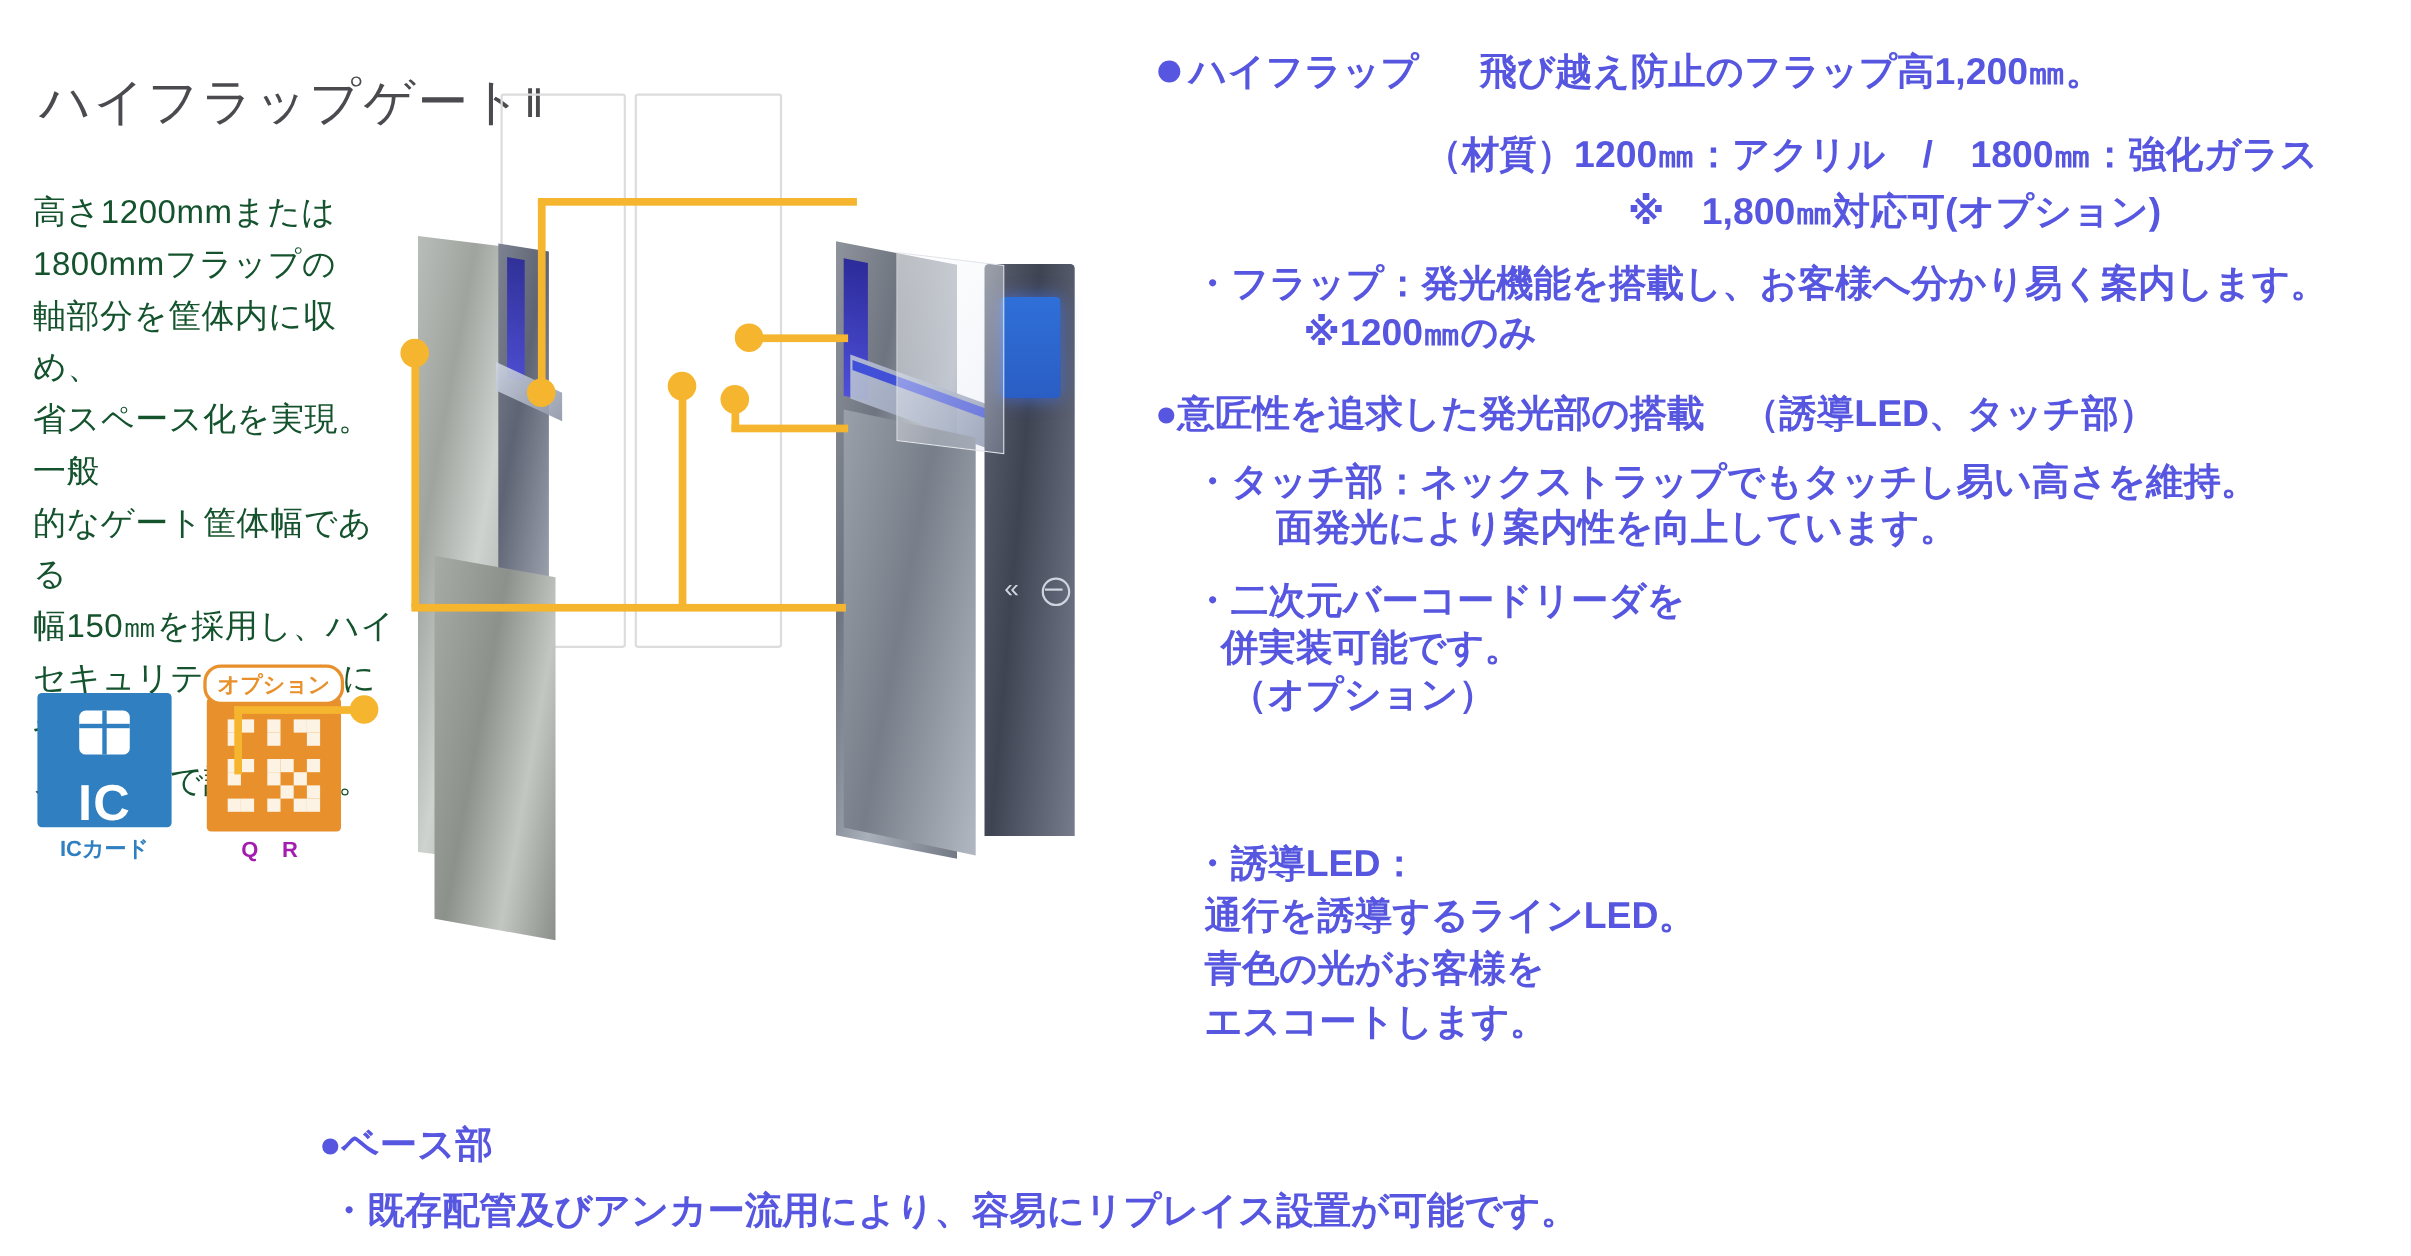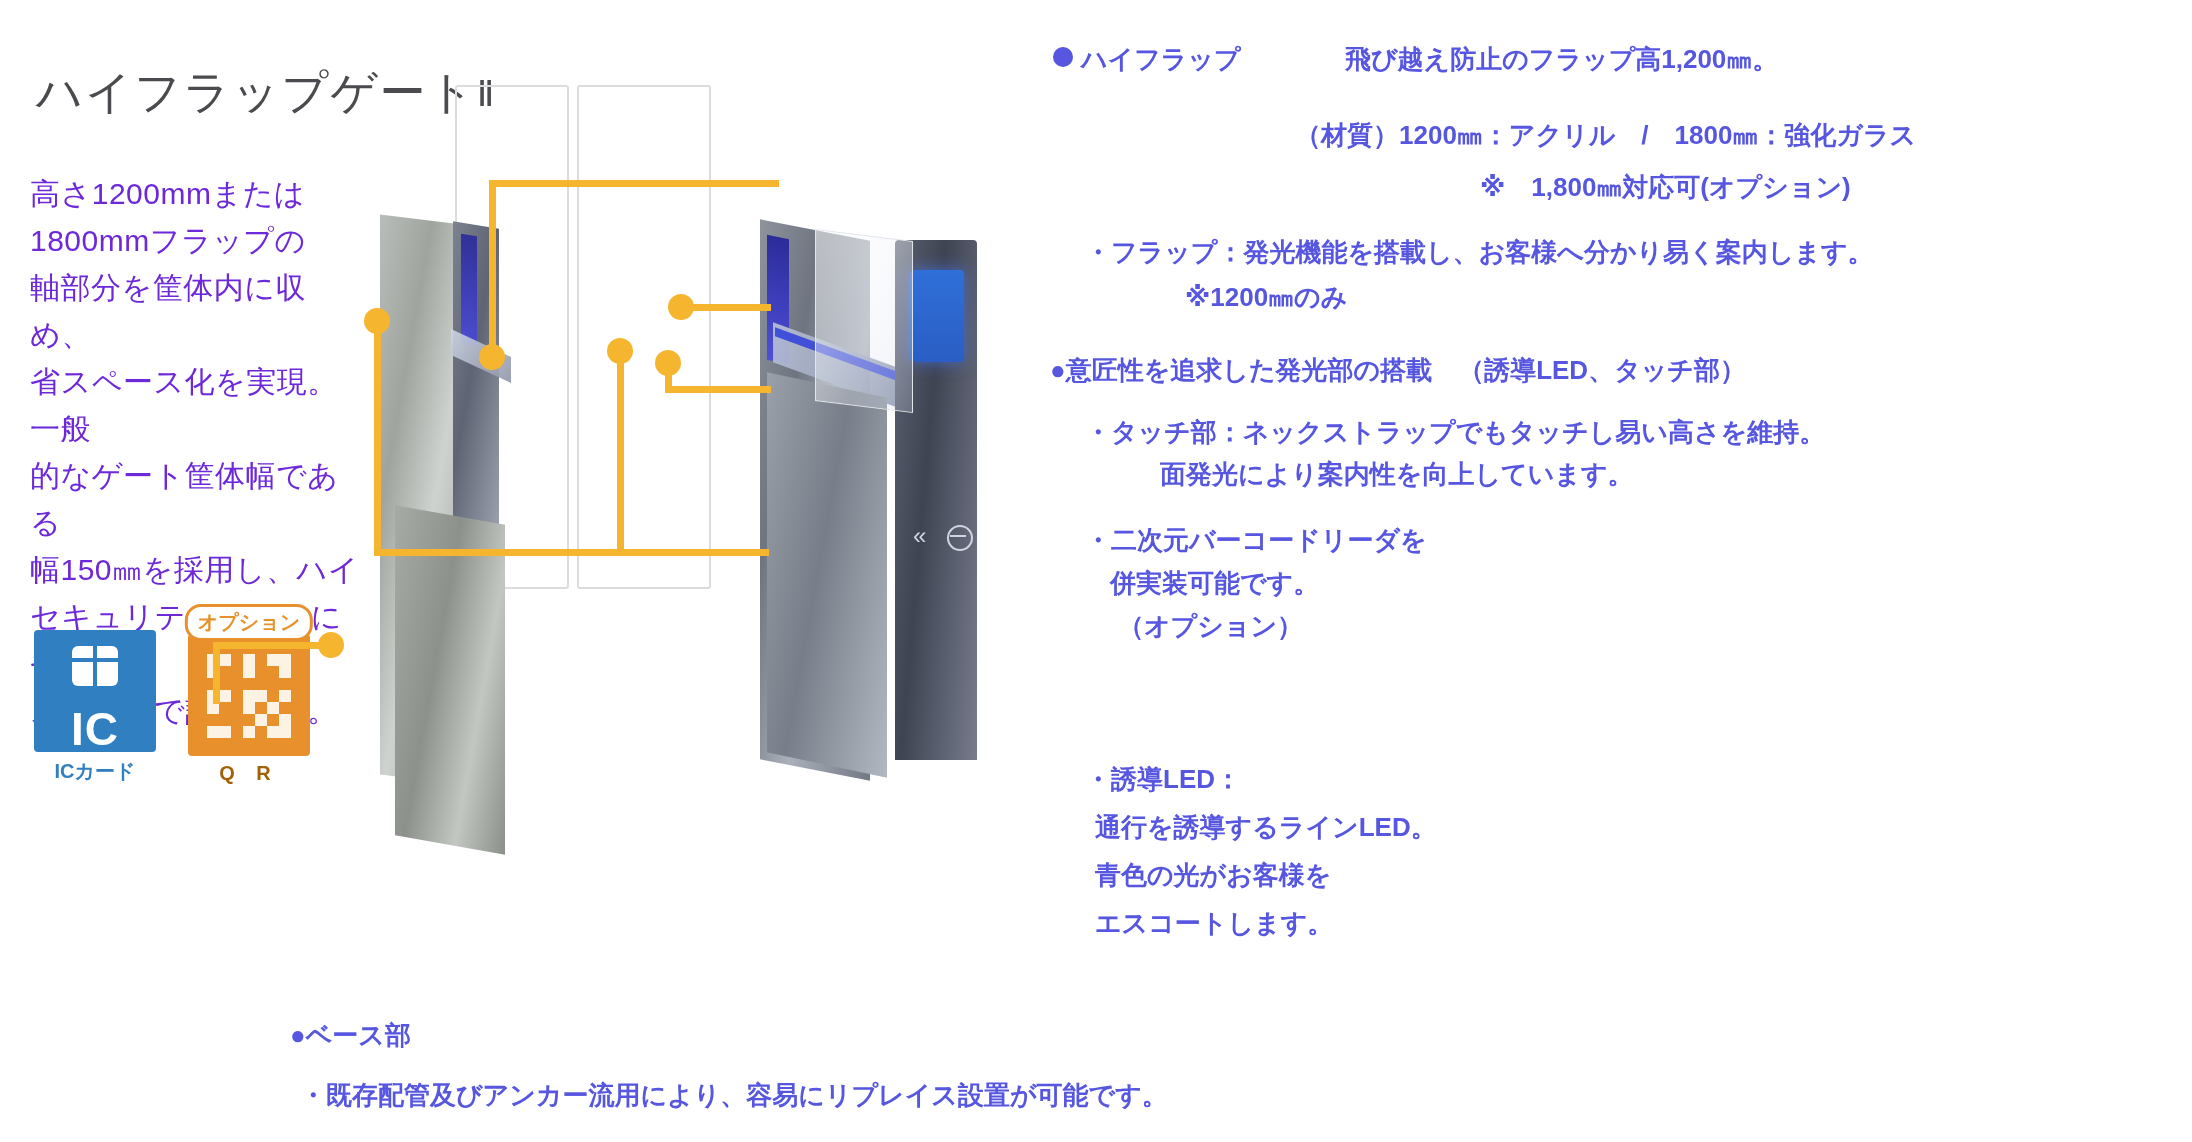--- a/index.html
+++ b/index.html
@@ -14,53 +14,53 @@
 
   
   #title{
     position:absolute;left:36px;top:62px;
     font-size:46px;font-weight:400;color:#4b4b4f;
     letter-spacing:2px;white-space:nowrap;
   }
   #title .numeral{font-size:36px;vertical-align:2px;}
   #lead{
     position:absolute;left:30px;top:170px;width:330px;
-    font-size:30px;line-height:47px;color:#6d28d9;
+    font-size:30px;line-height:47px;color:#14532d;
     letter-spacing:0.5px;
   }
 
   
   #badges{position:absolute;left:34px;top:630px;display:flex;gap:32px;align-items:flex-end;}
   .badge{display:flex;flex-direction:column;align-items:center;}
   .badge-sq{width:122px;height:122px;border-radius:4px;position:relative;display:flex;flex-direction:column;align-items:center;justify-content:flex-end;}
   .ic-sq{background:#2f7fc1;}
   .qr-sq{background:#e8902c;}
   .badge-cap{margin-top:6px;font-size:20px;font-weight:700;letter-spacing:0px;}
   .ic-cap{color:#2f7fc1;}
-  .qr-cap{color:#a16207;letter-spacing:8px;}
+  .qr-cap{color:#a21caf;letter-spacing:8px;}
   .ic-chip{position:absolute;top:16px;left:50%;transform:translateX(-50%);width:46px;height:40px;background:#ffffff;border-radius:6px;}
   .ic-chip:before{content:"";position:absolute;left:0;top:12px;width:100%;height:4px;background:#2f7fc1;}
   .ic-chip:after{content:"";position:absolute;left:50%;margin-left:-2px;top:0;width:4px;height:100%;background:#2f7fc1;}
   .ic-word{color:#ffffff;font-size:46px;font-weight:700;line-height:1;letter-spacing:1px;}
   .opt-pill{
     position:absolute;top:-30px;left:50%;transform:translateX(-50%);
     border:3px solid #e8902c;color:#e8902c;background:#fff;border-radius:16px;
     font-size:20px;font-weight:700;padding:2px 10px;white-space:nowrap;
   }
   .qr-grid{position:absolute;top:20px;left:50%;transform:translateX(-50%);width:84px;height:84px;display:grid;grid-template-columns:repeat(7,12px);grid-template-rows:repeat(7,12px);}
   .qr-grid i{display:block;}
   .qr-grid i.on{background:#fdf3e4;}
 
   
   #photo{position:absolute;left:455px;top:85px;width:600px;height:830px;}
   .ghost{position:absolute;border:2px solid #dcdcdc;border-top:2px solid #dcdcdc;background:transparent;border-radius:3px;}
 
   
   .cal{position:absolute;color:#5656e0;font-weight:700;letter-spacing:0px;}
-  .head{font-size:26px;}
+  .head{font-size:34px;}
   .bullet{display:inline-block;width:20px;height:20px;border-radius:50%;background:#5656e0;margin-right:8px;vertical-align:1px;}
 
   
   .ln{position:absolute;background:#f6b52e;}
   .hz{height:7px;}
   .vt{width:7px;}
   .nub{position:absolute;width:26px;height:26px;border-radius:50%;background:#f6b52e;}
 </style>
 </head>
 <body>

